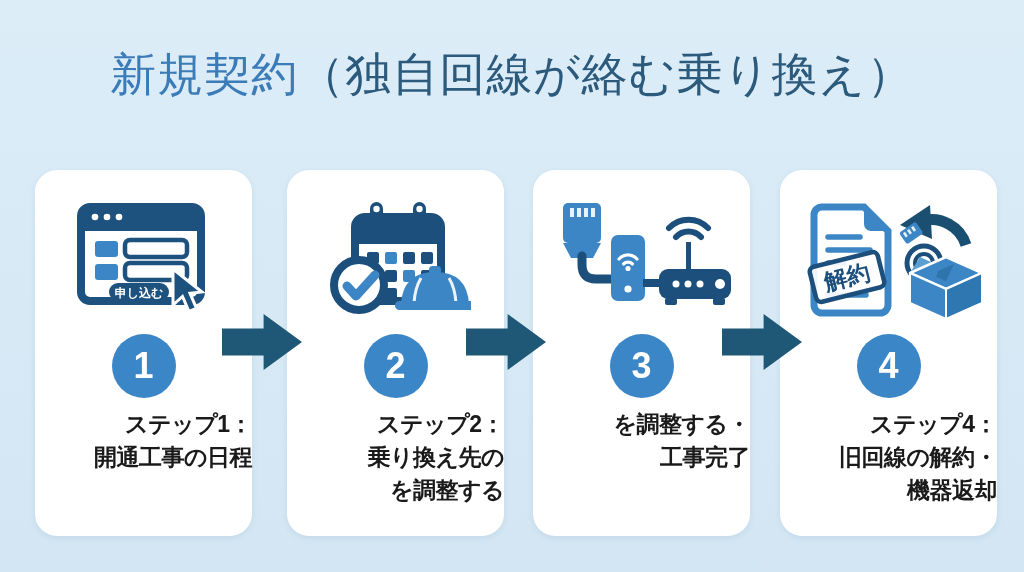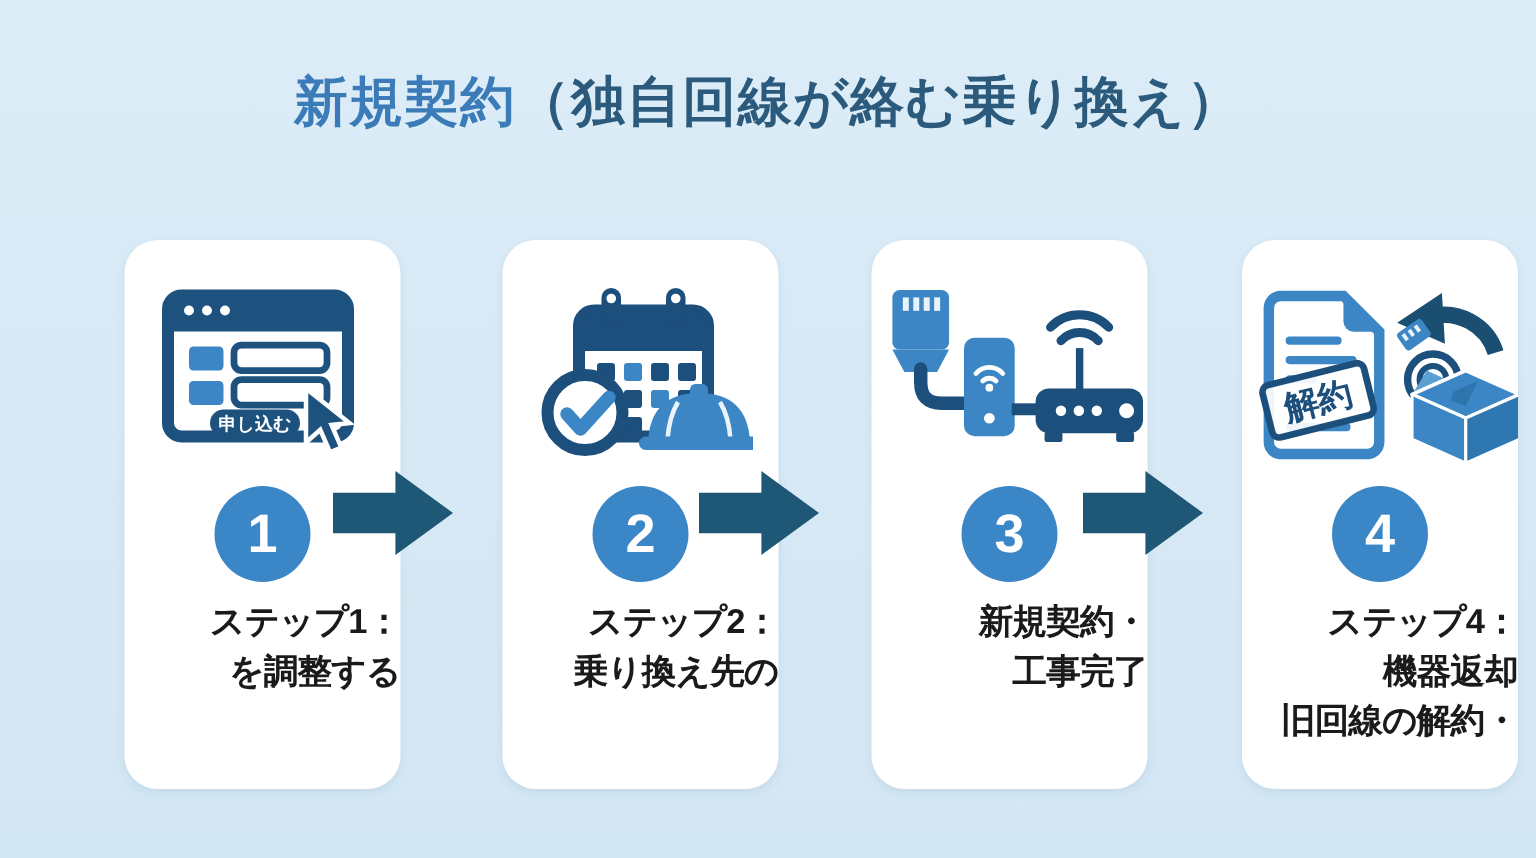--- a/index.html
+++ b/index.html
@@ -1,24 +1,24 @@
 <!DOCTYPE html>
 <html><head>
 <meta charset="utf-8">
 <style>
   html,body{margin:0;padding:0;}
   body{font-family:"Liberation Sans","DejaVu Sans",sans-serif;}
   .canvas{position:relative;width:1024px;height:572px;overflow:hidden;
           background:linear-gradient(180deg,#dcedf8 0%,#d7e9f5 55%,#d3e6f3 100%);}
   .title{position:absolute;top:44px;left:0;width:100%;text-align:center;
-         font-size:36px;font-weight:700;letter-spacing:1px;white-space:nowrap;}
+         font-size:46px;font-weight:400;letter-spacing:1px;white-space:nowrap;}
   .title .t1{color:#3b7cb8;}
   .title .t2{color:#2b5a7c;}
-  .card{position:absolute;top:160px;width:184px;height:366px;background:#ffffff;
-        border-radius:22px;box-shadow:0 2px 6px rgba(120,160,190,.18);margin-left:48px;}
+  .card{position:absolute;top:170px;width:217px;height:366px;background:#ffffff;
+        border-radius:22px;box-shadow:0 2px 6px rgba(120,160,190,.18);}
   .card.c1{left:35px;} .card.c2{left:287px;} .card.c3{left:533px;} .card.c4{left:780px;}
   .icon-wrap{height:124px;margin-top:26px;display:flex;align-items:center;justify-content:center;}
   .num{width:64px;height:64px;margin:14px auto 10px;border-radius:50%;
        background:#3b86c6;color:#ffffff;font-size:36px;font-weight:700;
        display:flex;align-items:center;justify-content:center;}
   .step-text{text-align:right;font-size:23px;line-height:33px;font-weight:700;
              color:#1a1a1a;letter-spacing:-0.5px;}
   .arrow{position:absolute;top:314px;width:80px;height:56px;background:#1e5876;
          clip-path:polygon(0% 26%,52% 26%,52% 0%,100% 50%,52% 100%,52% 74%,0% 74%);}
   .arrow.a1{left:222px;} .arrow.a2{left:466px;} .arrow.a3{left:722px;}
@@ -46,21 +46,21 @@
         <rect x="26" y="67" width="23" height="16" rx="3" fill="#3c86c5"></rect>
         <rect x="56" y="66" width="62" height="17" rx="5" fill="#ffffff" stroke="#1d527f" stroke-width="4.5"></rect>
         <rect x="40" y="86" width="60" height="18" rx="9" fill="#1d527f"></rect>
         <text x="70" y="99.5" text-anchor="middle" font-size="12" font-weight="bold" fill="#ffffff">申し込む</text>
         <path d="M104,72 l0,36 9.5,-8.5 6.5,15 7.5,-3.2 -6.5,-15 12,-1.3 Z" fill="#1d527f" stroke="#ffffff" stroke-width="3"></path>
       </svg>
     </div>
     <div class="num">1</div>
     <div class="step-text">
       <div>ステップ1：</div>
-      <div>を調整する</div>
+      <div>開通工事の日程</div>
     </div>
   </div>
 
   <div class="card c2">
     <div class="icon-wrap">
       <svg width="150" height="122" viewBox="0 0 150 122">
         <rect x="34" y="20" width="86" height="84" rx="10" fill="#ffffff" stroke="#1d4f7c" stroke-width="8"></rect>
         <path d="M34,30 a10,10 0 0 1 10,-10 h66 a10,10 0 0 1 10,10 v17 H34 Z" fill="#1d4f7c"></path>
         <rect x="49" y="5" width="13" height="26" rx="6.5" fill="#1d4f7c"></rect>
         <circle cx="55.5" cy="12" r="3.2" fill="#ffffff"></circle>
@@ -80,20 +80,21 @@
         <rect x="108" y="69" width="12" height="9" rx="3.5" fill="#3c86c5"></rect>
         <path d="M80,107 q2,-32 34,-32 q32,0 34,32 z" fill="#3c86c5"></path>
         <path d="M100,81 q-6,10 -7,25 M128,81 q6,10 7,25" stroke="#eaf3fa" stroke-width="3" fill="none"></path>
         <rect x="74" y="104" width="80" height="9" rx="4.5" fill="#3c86c5"></rect>
       </svg>
     </div>
     <div class="num">2</div>
     <div class="step-text">
       <div>ステップ2：</div>
       <div>乗り換え先の</div>
+      <div>を調整する</div>
     </div>
   </div>
 
   <div class="card c3">
     <div class="icon-wrap">
       <svg width="185" height="122" viewBox="0 0 185 122">
         <rect x="14" y="6" width="38" height="40" rx="5" fill="#3c86c5"></rect>
         <rect x="21" y="11" width="4" height="9" fill="#e8f2fa"></rect>
         <rect x="28" y="11" width="4" height="9" fill="#e8f2fa"></rect>
         <rect x="35" y="11" width="4" height="9" fill="#e8f2fa"></rect>
@@ -113,21 +114,21 @@
         <circle cx="127" cy="87" r="3.5" fill="#ffffff"></circle>
         <circle cx="139" cy="87" r="3.5" fill="#ffffff"></circle>
         <circle cx="151" cy="87" r="3.5" fill="#ffffff"></circle>
         <circle cx="171" cy="87" r="5" fill="#ffffff"></circle>
         <rect x="116" y="101" width="12" height="7" rx="2" fill="#1d4f7c"></rect>
         <rect x="164" y="101" width="12" height="7" rx="2" fill="#1d4f7c"></rect>
       </svg>
     </div>
     <div class="num">3</div>
     <div class="step-text">
-      <div>新規契約・</div>
+      <div>を調整する・</div>
       <div>工事完了</div>
     </div>
   </div>
 
   <div class="card c4">
     <div class="icon-wrap">
       <svg width="185" height="126" viewBox="0 0 185 126">
         <path d="M18,20 a8,8 0 0 1 8,-8 h42 l24,24 v74 a8,8 0 0 1 -8,8 h-58 a8,8 0 0 1 -8,-8 z" fill="#ffffff" stroke="#3c86c5" stroke-width="7"></path>
         <path d="M68,12 l24,24 h-17 a7,7 0 0 1 -7,-7 z" fill="#3c86c5"></path>
         <path d="M32,42 h32 M32,55 h42 M32,68 h16 M32,100 h38" stroke="#3c86c5" stroke-width="5.5" stroke-linecap="round"></path>
@@ -148,22 +149,22 @@
         <polygon points="114,78 124,62 152,75 150,94" fill="#5b9fd3"></polygon>
         <polygon points="114,78 150,62 186,78 150,94" fill="#3c86c5" stroke="#ffffff" stroke-width="2.5" stroke-linejoin="round"></polygon>
         <polygon points="142,76 158,69 150,86 140,82" fill="#2e74ad"></polygon>
         <polygon points="114,78 150,94 150,124 114,108" fill="#3c86c5" stroke="#ffffff" stroke-width="2" stroke-linejoin="round"></polygon>
         <polygon points="150,94 186,78 186,108 150,124" fill="#2f77b0" stroke="#ffffff" stroke-width="2" stroke-linejoin="round"></polygon>
       </svg>
     </div>
     <div class="num">4</div>
     <div class="step-text">
       <div>ステップ4：</div>
+      <div>旧回線の解約・</div>
       <div>機器返却</div>
-      <div>旧回線の解約・</div>
     </div>
   </div>
 
   <div class="arrow a1"></div>
   <div class="arrow a2"></div>
   <div class="arrow a3"></div>
 
 </div>
 
 </body></html>

